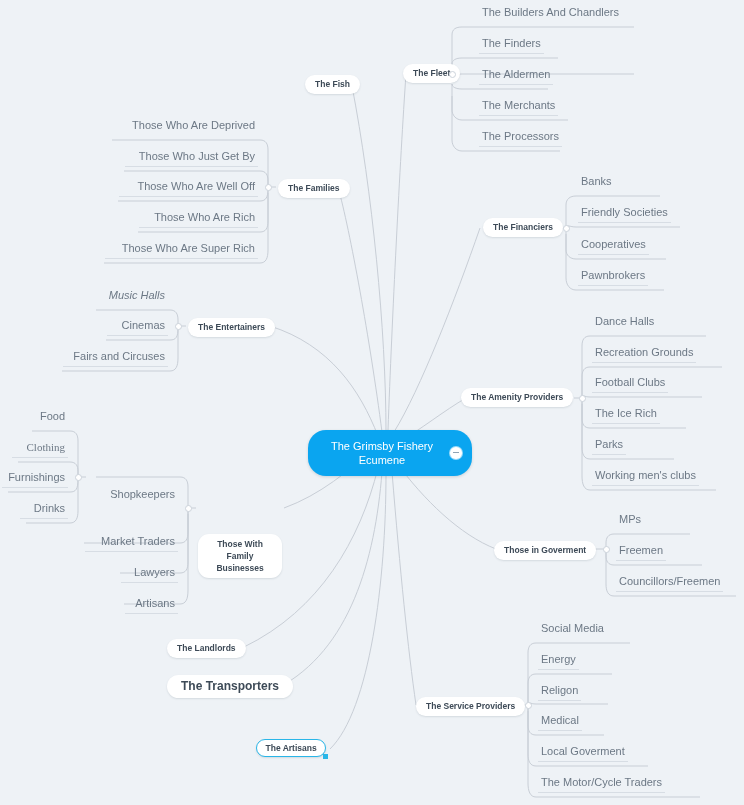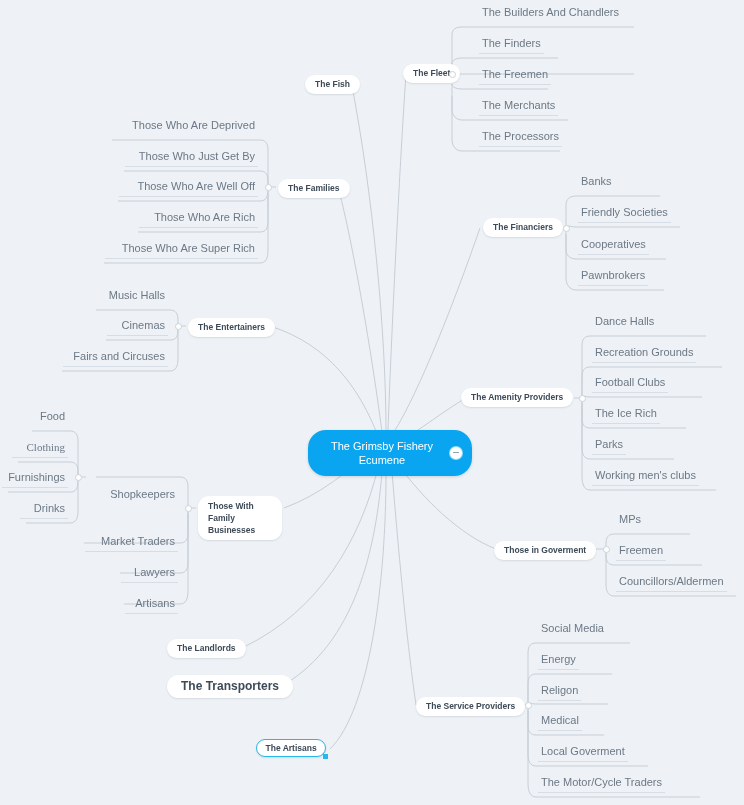--- a/index.html
+++ b/index.html
@@ -79,22 +79,23 @@
     border-radius: 11px;
     font-size: 8.5px;
     font-weight: bold;
     line-height: 11px;
     padding: 4px 10px;
     box-shadow: 0 1px 2px rgba(40,60,80,0.13);
     text-align: center;
   }
   .pill.two-line {
     white-space: normal;
-    text-align: left;
+    text-align: center;
     line-height: 12px;
+    margin-top: 38px;
   }
   .pill.big {
     font-size: 12px;
     border-radius: 14px;
     padding: 6px 14px;
   }
   .pill.selected {
     border: 1.5px solid #29b6e8;
     padding: 2.5px 8.5px;
   }
@@ -264,21 +265,21 @@
   <div class="node pill" style="left:305px; top:75px;">
     <span>The Fish</span>
   </div>
 
   <div class="node pill" style="left:403px; top:64px;">
     <span>The Fleet</span>
   </div>
   <span class="junction" style="left:449px; top:71px;"></span>
   <div class="node leaf" style="left:479px; top:4px;">The Builders And Chandlers</div>
   <div class="node leaf underline" style="left:479px; top:35px;">The Finders</div>
-  <div class="node leaf underline" style="left:479px; top:66px;">The Freemen</div>
+  <div class="node leaf underline" style="left:479px; top:66px;">The Aldermen</div>
   <div class="node leaf underline" style="left:479px; top:97px;">The Merchants</div>
   <div class="node leaf underline" style="left:479px; top:128px;">The Processors</div>
 
   <div class="node pill" style="left:483px; top:218px;">
     <span>The Financiers</span>
   </div>
   <span class="junction" style="left:563px; top:225px;"></span>
   <div class="node leaf" style="left:578px; top:173px;">Banks</div>
   <div class="node leaf underline" style="left:578px; top:204px;">Friendly Societies</div>
   <div class="node leaf underline" style="left:578px; top:236px;">Cooperatives</div>
@@ -294,21 +295,21 @@
   <div class="node leaf underline" style="left:592px; top:405px;">The Ice Rich</div>
   <div class="node leaf underline" style="left:592px; top:436px;">Parks</div>
   <div class="node leaf underline" style="left:592px; top:467px;">Working men's clubs</div>
 
   <div class="node pill" style="left:494px; top:541px;">
     <span>Those in Goverment</span>
   </div>
   <span class="junction" style="left:603px; top:546px;"></span>
   <div class="node leaf" style="left:616px; top:511px;">MPs</div>
   <div class="node leaf underline" style="left:616px; top:542px;">Freemen</div>
-  <div class="node leaf underline" style="left:616px; top:573px;">Councillors/Aldermen</div>
+  <div class="node leaf underline" style="left:616px; top:573px;">Councillors/Freemen</div>
 
   <div class="node pill" style="left:416px; top:697px;">
     <span>The Service Providers</span>
   </div>
   <span class="junction" style="left:525px; top:702px;"></span>
   <div class="node leaf" style="left:538px; top:620px;text-align:center;">Social Media</div>
   <div class="node leaf underline" style="left:538px; top:651px;">Energy</div>
   <div class="node leaf underline" style="left:538px; top:682px;">Religon</div>
   <div class="node leaf underline" style="left:538px; top:712px;">Medical</div>
   <div class="node leaf underline" style="left:538px; top:743px;">Local Goverment</div>
@@ -321,21 +322,21 @@
   <div class="node leaf right" style="left:113px; top:117px; width:145px;">Those Who Are Deprived</div>
   <div class="node leaf underline right" style="left:119px; top:178px; width:139px;">Those Who Are Well Off</div>
   <div class="node leaf underline right" style="left:125px; top:148px; width:133px;">Those Who Just Get By</div>
   <div class="node leaf underline right" style="left:139px; top:209px; width:119px;">Those Who Are Rich</div>
   <div class="node leaf underline right" style="left:105px; top:240px; width:153px;">Those Who Are Super Rich</div>
 
   <div class="node pill" style="left:188px; top:318px;">
     <span>The Entertainers</span>
   </div>
   <span class="junction" style="left:175px; top:323px;"></span>
-  <div class="node leaf right" style="left:97px; top:287px; width:71px;">Music Halls</div>
+  <div class="node leaf right" style="left:97px; top:287px; width:71px;font-style:italic;">Music Halls</div>
   <div class="node leaf underline right" style="left:107px; top:317px; width:61px;">Cinemas</div>
   <div class="node leaf underline right" style="left:63px; top:348px; width:105px;">Fairs and Circuses</div>
 
   <div class="node pill two-line" style="left:198px; top:496px; width:84px;">
     <span>Those With Family Businesses</span>
   </div>
   <span class="junction" style="left:185px; top:505px;"></span>
   <div class="node leaf right" style="left:97px; top:454px; width:81px;margin-top:32px;">Shopkeepers</div>
   <div class="node leaf underline right" style="left:85px; top:533px; width:93px;">Market Traders</div>
   <div class="node leaf underline right" style="left:121px; top:564px; width:57px;">Lawyers</div>

